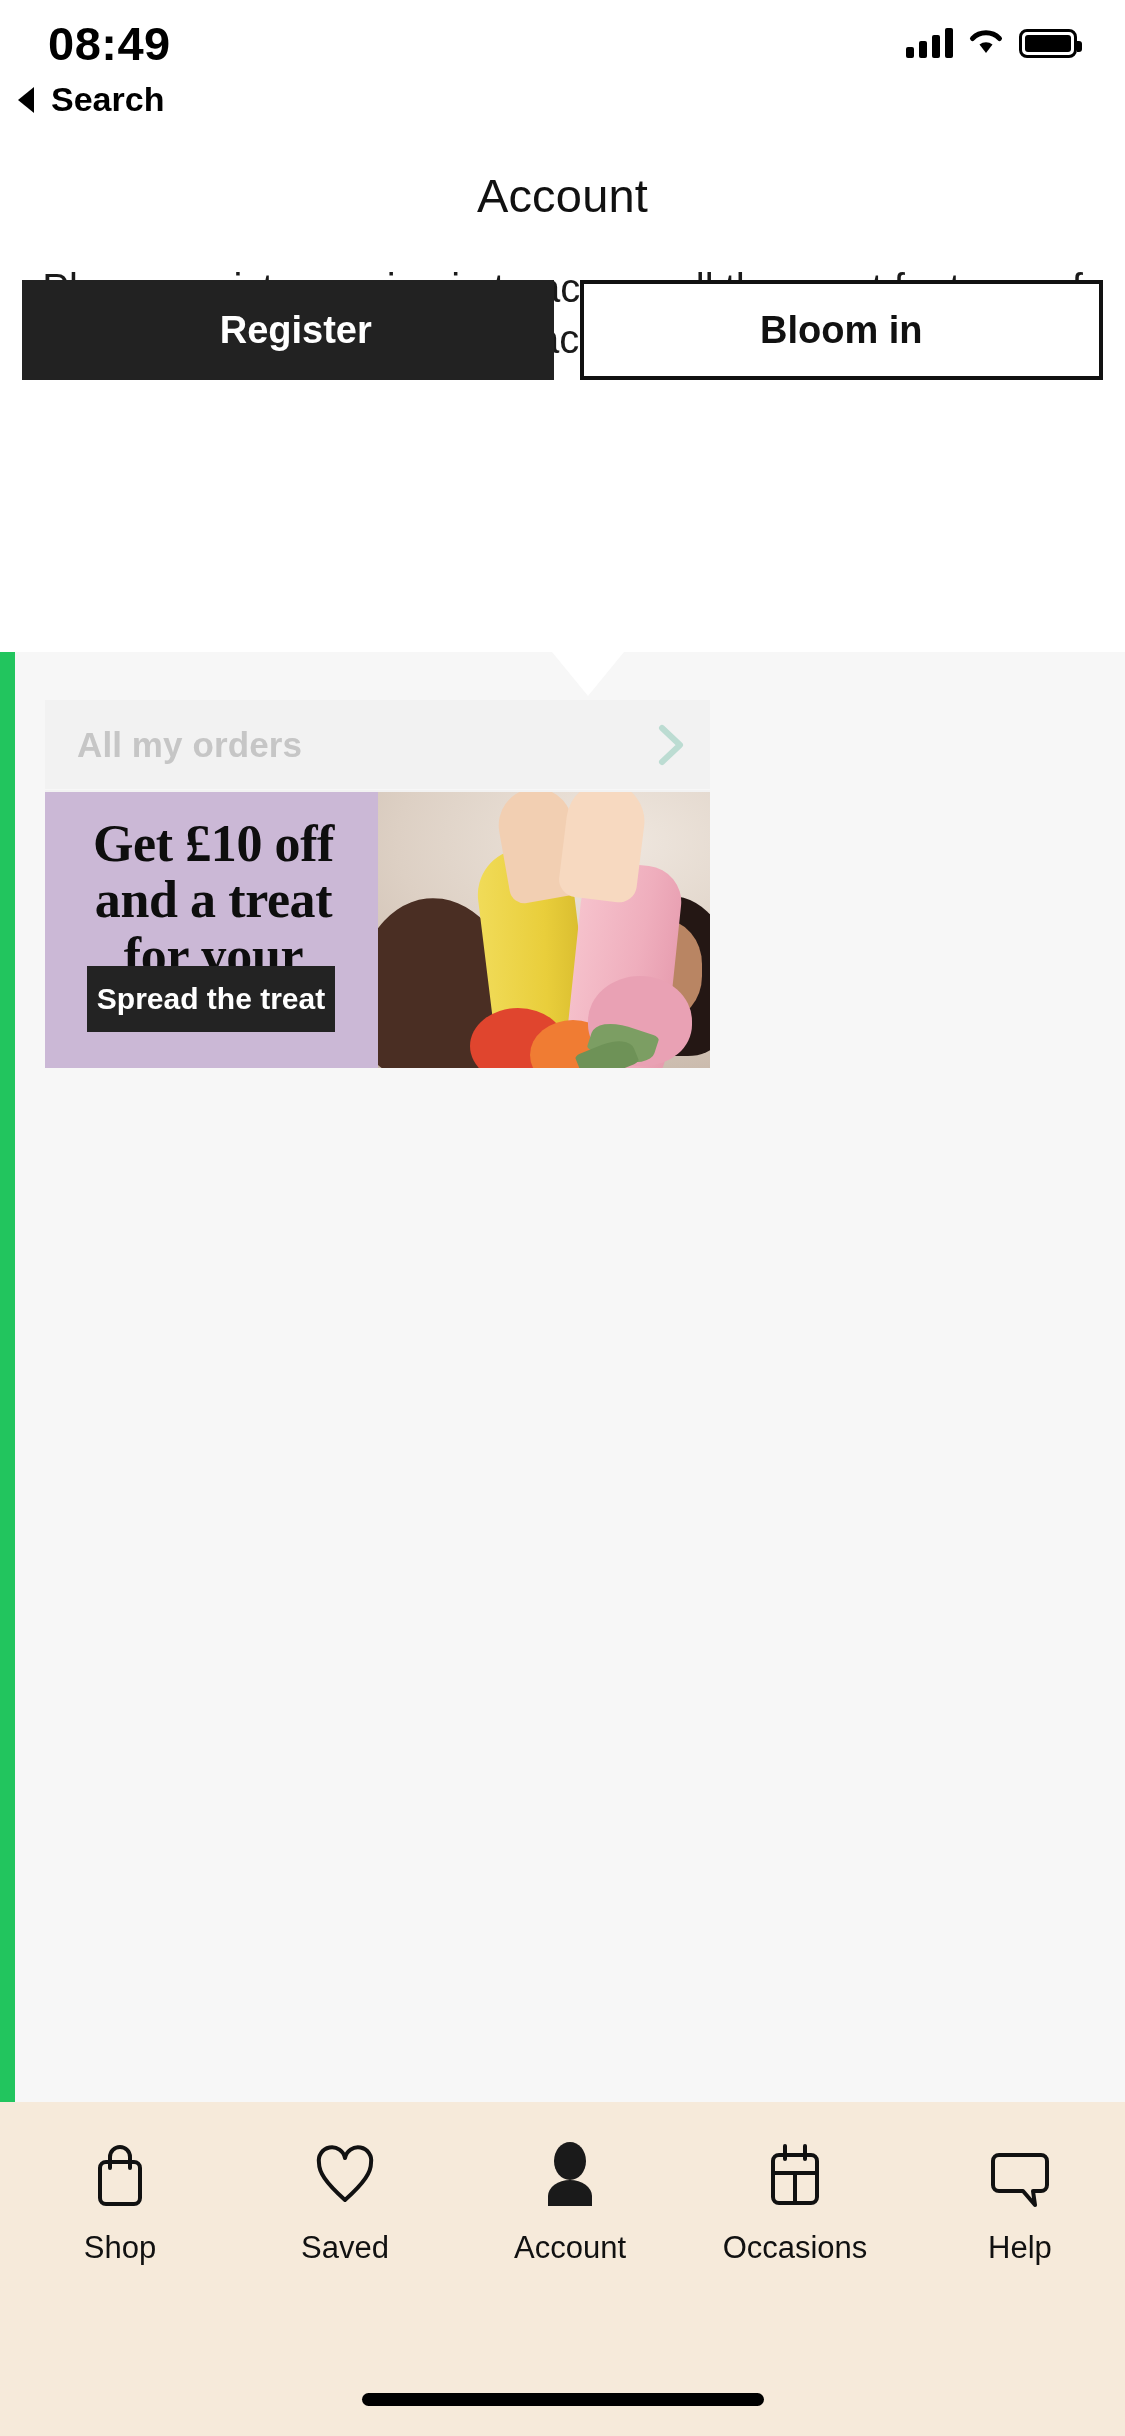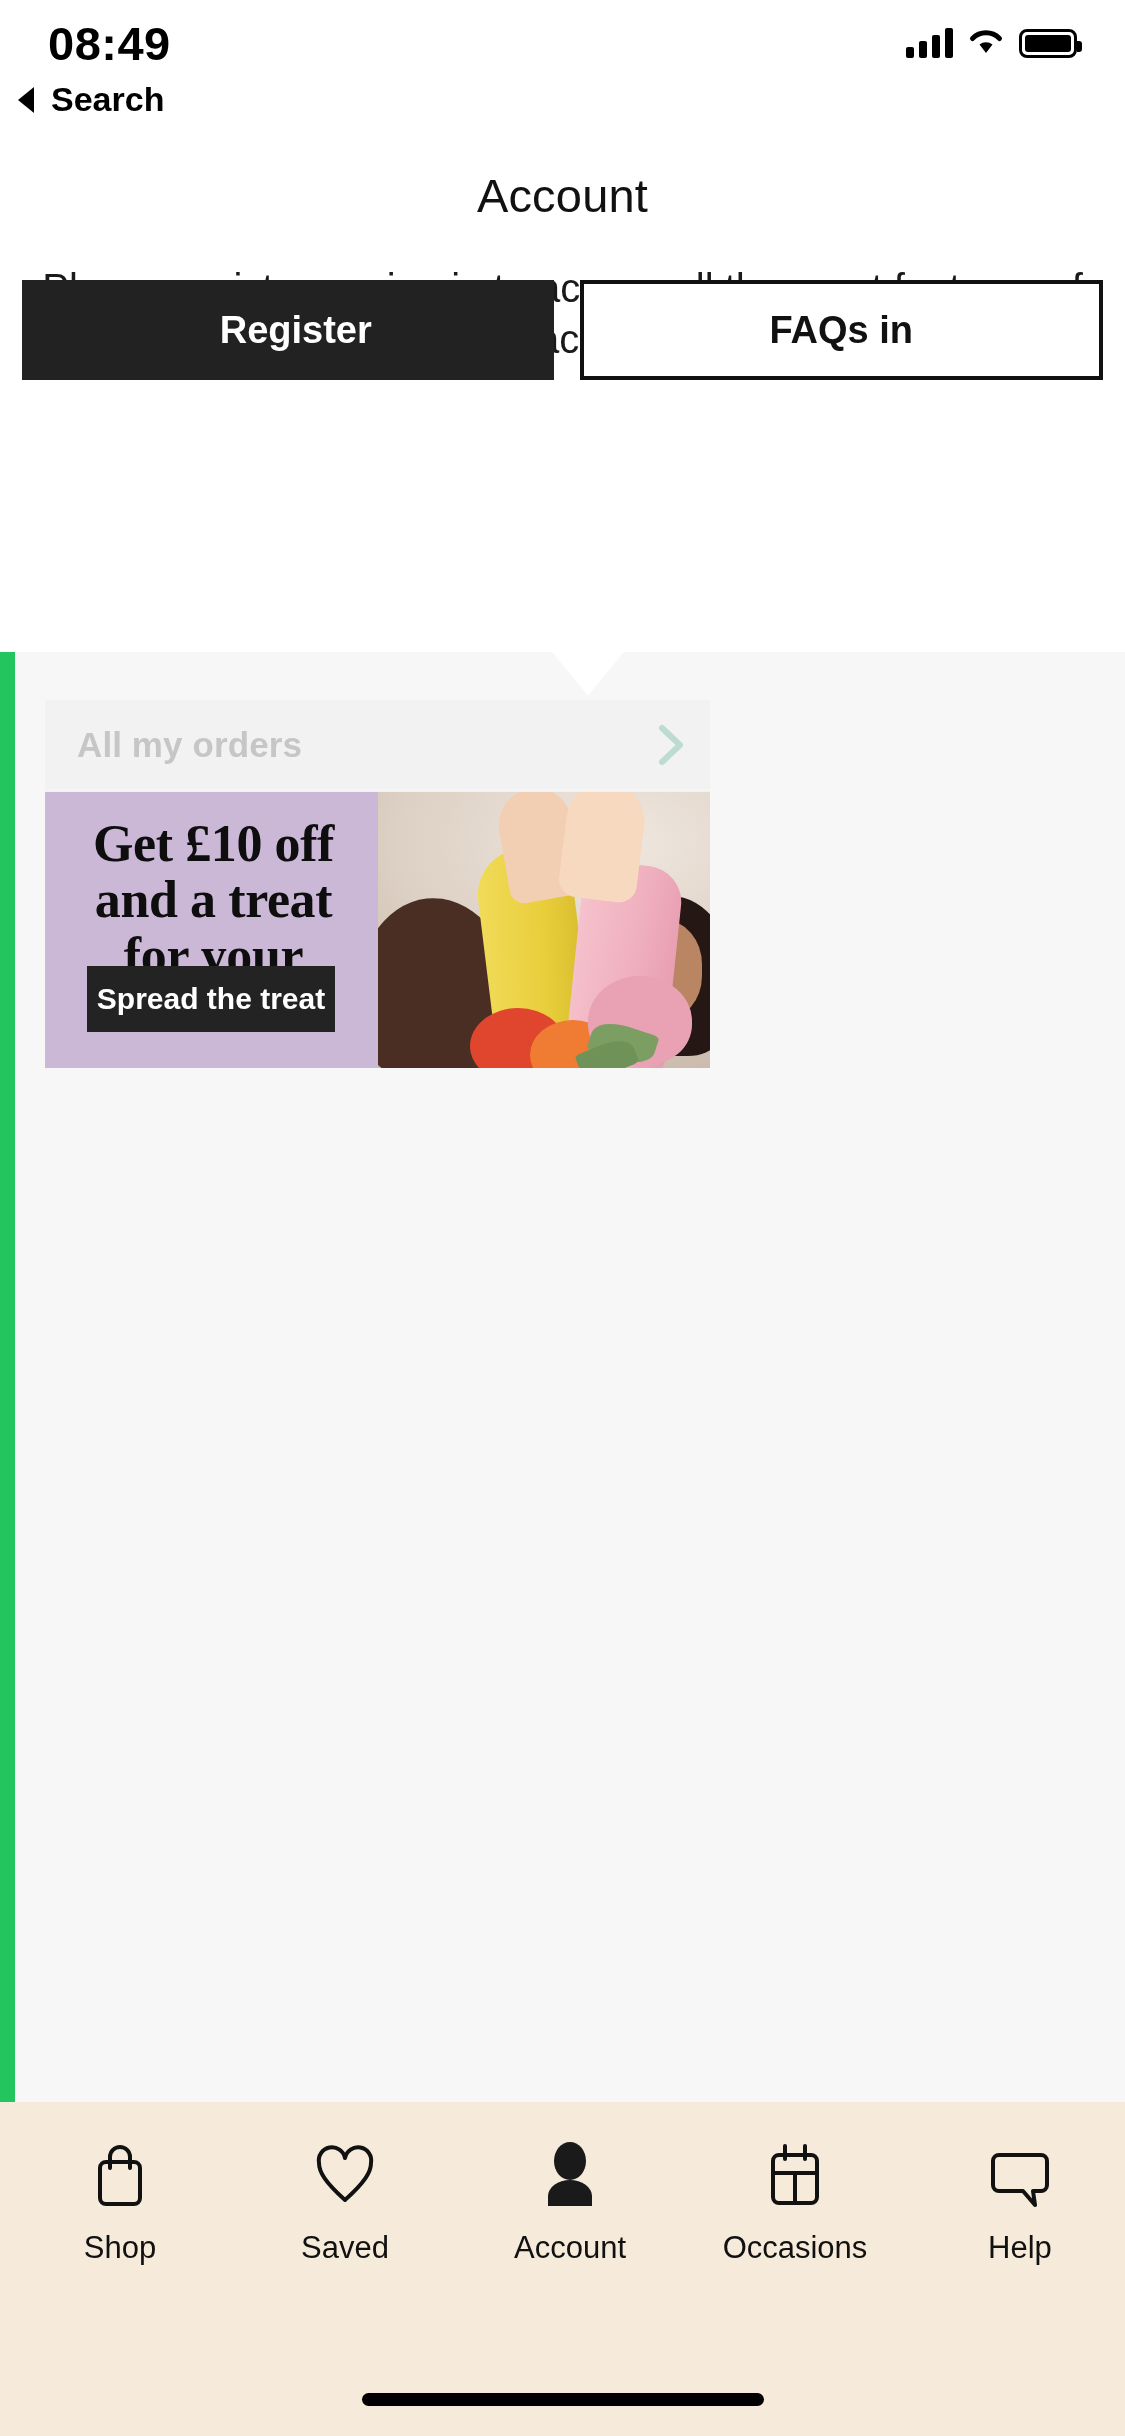--- a/index.html
+++ b/index.html
@@ -229,21 +229,21 @@
           <span></span>
         </span>
     </div>
   </div>
 
   <div class="header">
     <div class="page-title">Account</div>
     <div class="subtitle">Please register or sign in to access all the great features of your account</div>
     <div class="auth-row">
       <button class="btn-register">Register</button>
-      <button class="btn-signin">FAQs in</button>
+      <button class="btn-signin">Bloom in</button>
     </div>
   </div>
 
   <div class="body-area">
     <div class="notch"></div>
 
     <div class="menu-list">
       <div class="menu-row disabled">
         <span class="menu-label">All my orders</span>
         <span class="chev">

